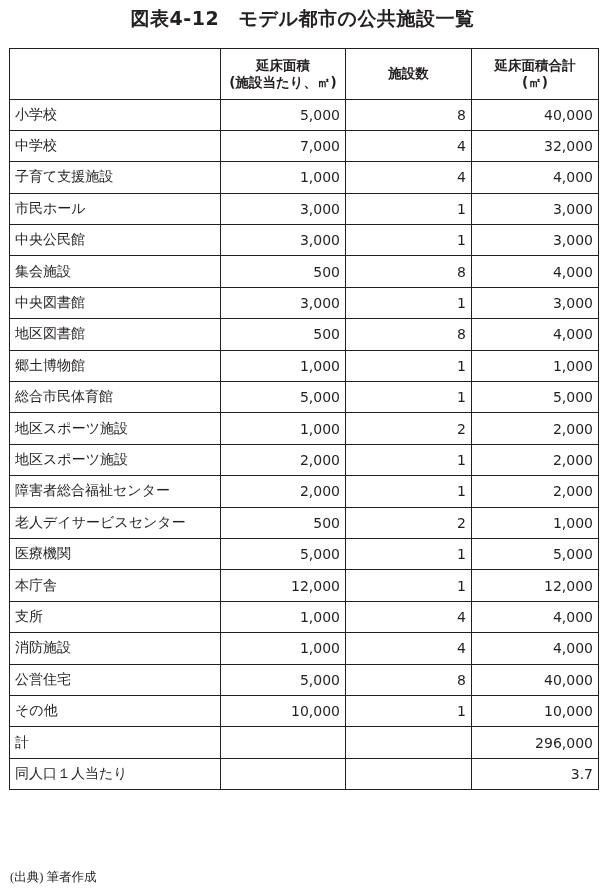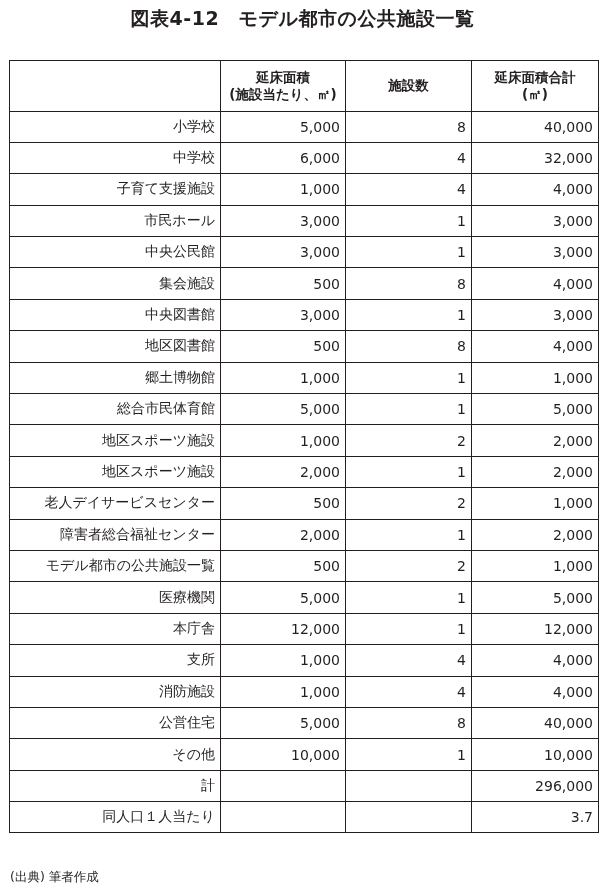--- a/index.html
+++ b/index.html
@@ -1,29 +1,29 @@
 <!DOCTYPE html>
 <html><head>
 <meta charset="utf-8">
 <style>
   html, body { margin: 0; padding: 0; background: #ffffff; }
   body { width: 605px; height: 891px; position: relative; overflow: hidden;
          font-family: "DejaVu Sans", "Liberation Sans", sans-serif; color: #231f20; }
   .title { position: absolute; top: 6px; left: 0; width: 605px; text-align: center;
            font-size: 19px; font-weight: bold; letter-spacing: 0.5px; color: #231f20; }
-  table.facilities { position: absolute; top: 60px; left: 9px; width: 589px;
+  table.facilities { position: absolute; top: 48px; left: 9px; width: 589px;
            border-collapse: collapse; table-layout: fixed; }
   table.facilities th, table.facilities td { border: 1.2px solid #231f20; padding: 0 5px;
            font-size: 14px; height: 30.4px; overflow: hidden; white-space: nowrap; }
   table.facilities th { font-weight: bold; text-align: center; height: 49.5px;
            font-size: 13.5px; line-height: 17px; }
-  td.name { text-align: right; padding-left: 5px; }
+  td.name { text-align: left; padding-left: 5px; }
   td.num { text-align: right; padding-right: 4px; }
   col.c1 { width: 211px; } col.c2 { width: 125px; } col.c3 { width: 126px; } col.c4 { width: 127px; }
-  .source { position: absolute; top: 869px; left: 10px; font-size: 12.5px; color: #231f20; }
+  .source { position: absolute; top: 869px; left: 10px; font-size: 12.5px; color: #231f20; font-family: Liberation Serif, serif; }
   .hline { display: block; }
 </style>
 </head>
 <body>
 
 <div class="title">図表4-12　モデル都市の公共施設一覧</div>
 
 <table class="facilities">
   <colgroup>
       <col class="c1">
@@ -49,21 +49,21 @@
   </thead>
   <tbody id="tbody">
       <tr>
         <td class="name">小学校</td>
         <td class="num">5,000</td>
         <td class="num">8</td>
         <td class="num">40,000</td>
       </tr>
       <tr>
         <td class="name">中学校</td>
-        <td class="num">6,000</td>
+        <td class="num">7,000</td>
         <td class="num">4</td>
         <td class="num">32,000</td>
       </tr>
       <tr>
         <td class="name">子育て支援施設</td>
         <td class="num">1,000</td>
         <td class="num">4</td>
         <td class="num">4,000</td>
       </tr>
       <tr>
@@ -114,33 +114,27 @@
         <td class="num">2</td>
         <td class="num">2,000</td>
       </tr>
       <tr>
         <td class="name">地区スポーツ施設</td>
         <td class="num">2,000</td>
         <td class="num">1</td>
         <td class="num">2,000</td>
       </tr>
       <tr>
-        <td class="name">老人デイサービスセンター</td>
-        <td class="num">500</td>
-        <td class="num">2</td>
-        <td class="num">1,000</td>
-      </tr>
-      <tr>
         <td class="name">障害者総合福祉センター</td>
         <td class="num">2,000</td>
         <td class="num">1</td>
         <td class="num">2,000</td>
       </tr>
       <tr>
-        <td class="name">モデル都市の公共施設一覧</td>
+        <td class="name">老人デイサービスセンター</td>
         <td class="num">500</td>
         <td class="num">2</td>
         <td class="num">1,000</td>
       </tr>
       <tr>
         <td class="name">医療機関</td>
         <td class="num">5,000</td>
         <td class="num">1</td>
         <td class="num">5,000</td>
       </tr>

